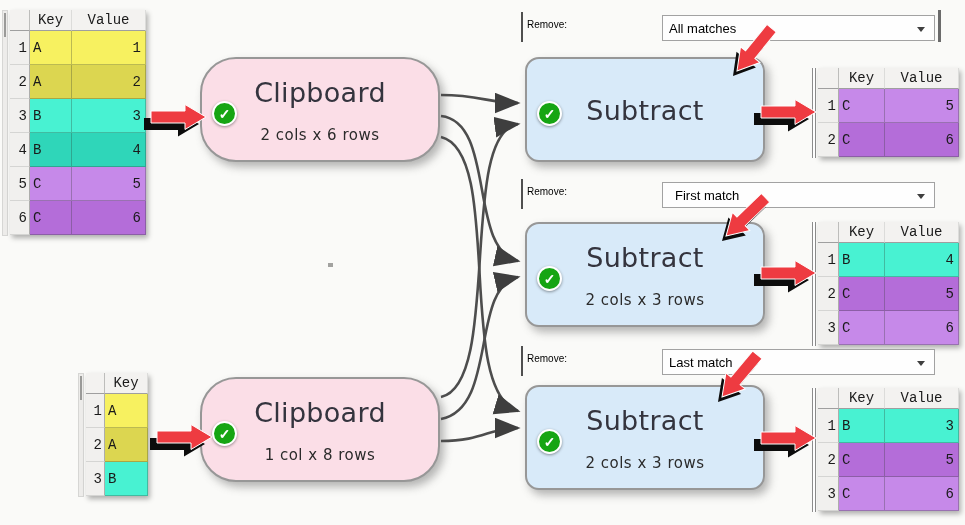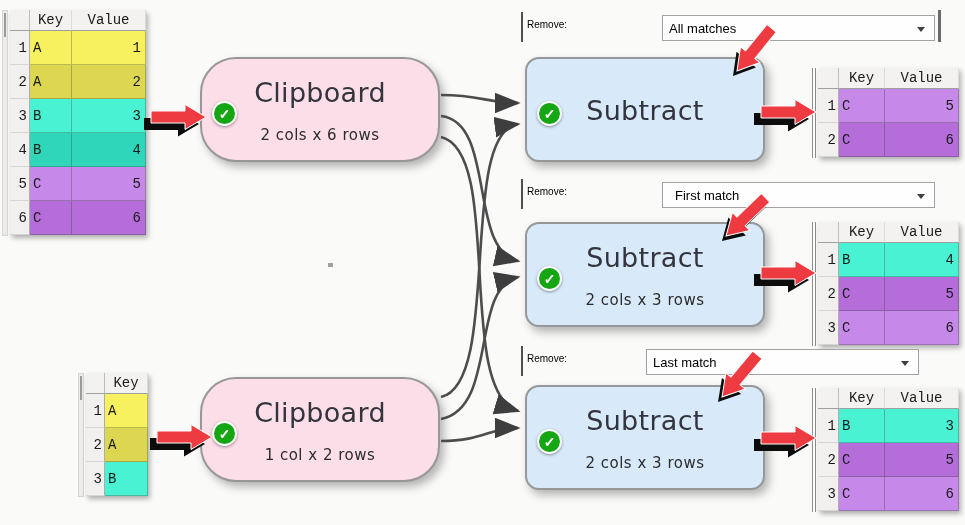--- a/index.html
+++ b/index.html
@@ -144,21 +144,21 @@
 
 <div class="node clip" style="left:200px; top:57px;">
   <span class="check">✓</span>
   <span class="title">Clipboard</span>
   <span class="sub-label">2 cols x 6 rows</span>
 </div>
 
 <div class="node clip" style="left:200px; top:377px;">
   <span class="check">✓</span>
   <span class="title">Clipboard</span>
-  <span class="sub-label">1 col x 2 rows</span>
+  <span class="sub-label">1 col x 8 rows</span>
 </div>
 
 <div class="node sub" style="left:525px; top:57px;">
   <span class="check">✓</span>
   <span class="title">Subtract</span>
 </div>
 
 <div class="node sub" style="left:525px; top:222px;">
   <span class="check">✓</span>
   <span class="title">Subtract</span>
@@ -181,21 +181,21 @@
 
 <div class="opt-sep" style="left:521px; top:179px;"></div>
 <div class="opt-label" style="left:527px; top:186px;">Remove:</div>
 <div class="combo" style="left:662px; top:182px;padding-left:12px;">
   <span>First match</span>
   <span class="chev"></span>
 </div>
 
 <div class="opt-sep" style="left:521px; top:346px;"></div>
 <div class="opt-label" style="left:527px; top:353px;">Remove:</div>
-<div class="combo" style="left:646px; top:349px;">
+<div class="combo" style="left:662px; top:349px;">
   <span>Last match</span>
   <span class="chev"></span>
 </div>
 
 <div class="dot"></div>
 
 <svg id="overlay" width="965" height="525" viewBox="0 0 965 525">
   <defs>
     <marker id="chead" markerWidth="11" markerHeight="9" refX="9" refY="4" orient="auto">
       <path class="chead" d="M0,0 L10,4 L0,8 Z"></path>

